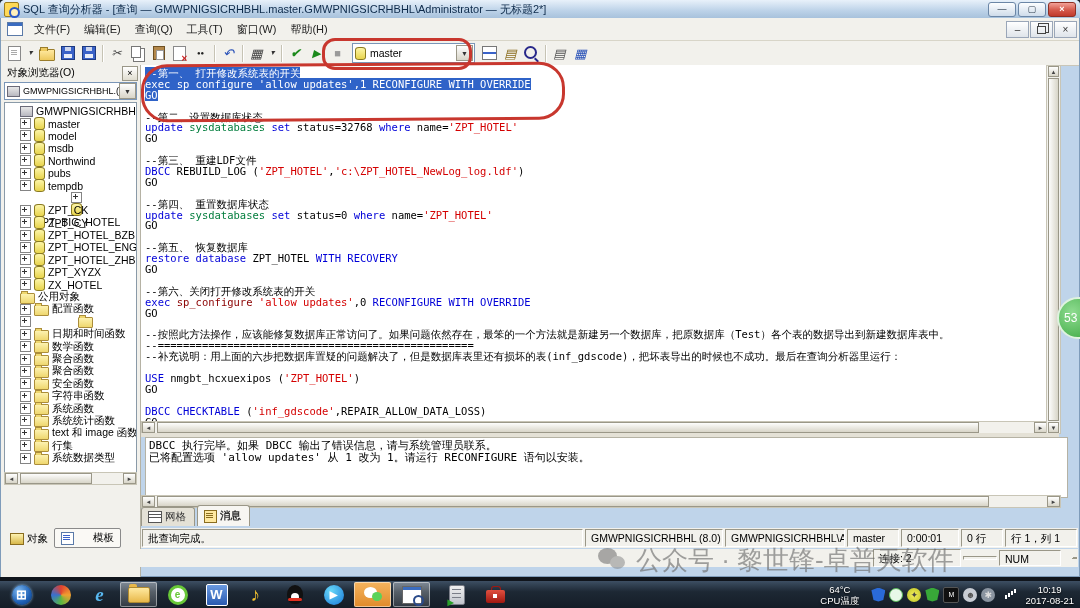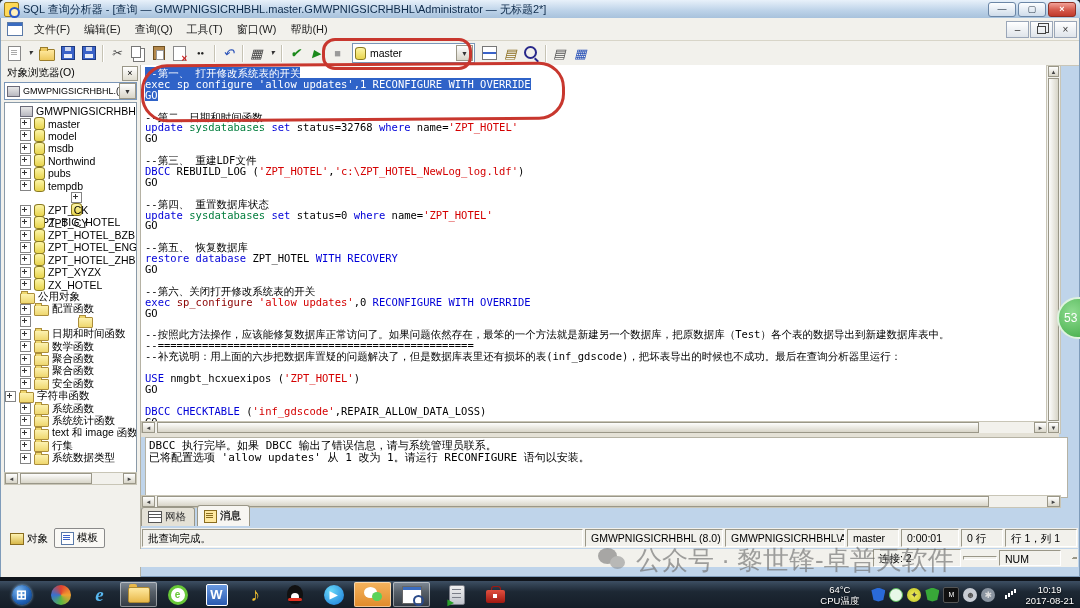--- a/index.html
+++ b/index.html
@@ -90,21 +90,21 @@
   .i-srv{width:11px;height:9px;background:linear-gradient(#e8e8e8,#b8b8c0);border:1px solid #6a6a78;flex:none;margin-right:3px;}
   .i-db{width:9px;height:11px;background:linear-gradient(#fdf6a8,#e8d44d);border:1px solid #8a7a1f;border-radius:4px/3px;flex:none;margin-right:3px;}
   .i-fold{width:13px;height:9px;background:linear-gradient(#fdf2b0,#efd76e);border:1px solid #ab8d3a;border-radius:1px;flex:none;margin:2px 3px 0 0;position:relative;}
   .i-fold::before{content:"";position:absolute;left:0;top:-3px;width:5px;height:2px;background:#efd76e;border:1px solid #ab8d3a;border-bottom:none;}
   .hscroll{height:11px;background:#f2f1ec;border:1px solid #c8c5b6;display:flex;align-items:center;}
   .sb-arr{width:11px;height:9px;background:linear-gradient(#fff,#d8d5c8);border:1px solid #9a9788;font-size:6px;display:flex;align-items:center;justify-content:center;color:#444;flex:none;}
   .thumb{height:9px;background:linear-gradient(#fdfdfc,#d8d5c8);border:1px solid #9a9788;}
   #sb-hscroll{position:absolute;left:3px;right:3px;top:407px;}
   #sb-tabs{position:absolute;left:3px;top:463px;display:flex;align-items:flex-end;}
   .sb-tab{display:flex;align-items:center;padding:2px 6px;font-size:10.5px;background:#f2f1ec;font-family:Liberation Mono, monospace;}
-  .sb-tab.boxed{border:1px solid #8a8a8a;border-radius:2px;background:#faf9f5;}
+  .sb-tab.boxed{border:1px solid #8a8a8a;border-radius:2px;background:#faf9f5;gap:16px;}
   .tab-ico-obj{width:12px;height:10px;background:linear-gradient(#fdf2b0,#d8b84a);border:1px solid #8a6d1f;margin-right:3px;}
   .tab-ico-tpl{width:11px;height:11px;background:#fff;border:1px solid #5a7aa8;margin-right:3px;position:relative;}
   .tab-ico-tpl::before{content:"";position:absolute;left:1px;top:2px;width:7px;height:1px;background:#3a62c8;box-shadow:0 2px 0 #3a62c8,0 4px 0 #3a62c8;}
   
   #editor{position:absolute;left:141px;top:65px;width:905px;height:356px;background:#fff;overflow:hidden;
       font-family:"DejaVu Sans Mono",monospace;font-size:10.5px;line-height:10.9px;padding:3px 0 0 4px;}
   .cl{white-space:pre;height:10.9px;}
   .cl .c{color:#00800,color:#007d00;}
   .cl .k{color:#0000d8;}
   .cl .s{color:#d40000;}
@@ -416,21 +416,21 @@
           <div class="trow" style="padding-left: 15px;">
             <span class="expbox"></span>
             <span class="i-fold"></span>
             <span>聚合函数</span>
           </div>
           <div class="trow" style="padding-left: 15px;">
             <span class="expbox"></span>
             <span class="i-fold"></span>
             <span>安全函数</span>
           </div>
-          <div class="trow" style="">
+          <div class="trow" style="padding-left: 15px;">
             <span class="expbox"></span>
             <span class="i-fold"></span>
             <span>字符串函数</span>
           </div>
           <div class="trow" style="padding-left: 15px;">
             <span class="expbox"></span>
             <span class="i-fold"></span>
             <span>系统函数</span>
           </div>
           <div class="trow" style="padding-left: 15px;">
@@ -469,21 +469,21 @@
             <span>模板</span>
           </div>
         </div>
     </div>
 
     <div id="editor">
         <div class="cl sel"><span class="lw"><span class="c">--第一、 打开修改系统表的开关</span></span></div>
         <div class="cl sel"><span class="lw"><span class="k">exec</span><span class="p"> </span><span class="m">sp_configure</span><span class="p"> </span><span class="s">'allow updates'</span><span class="p">,1 </span><span class="k">RECONFIGURE WITH OVERRIDE</span></span></div>
         <div class="cl sel"><span class="lw"><span class="p">GO</span></span></div>
         <div class="cl"><span class="lw">&nbsp;</span></div>
-        <div class="cl"><span class="lw"><span class="c">--第二、日期和时间函数</span></span></div>
+        <div class="cl"><span class="lw"><span class="c">--第二、设置数据库状态</span></span></div>
         <div class="cl"><span class="lw"><span class="k">update</span><span class="p"> </span><span class="y">sysdatabases</span><span class="p"> </span><span class="k">set</span><span class="p"> status=32768 </span><span class="k">where</span><span class="p"> name=</span><span class="s">'ZPT_HOTEL'</span></span></div>
         <div class="cl"><span class="lw"><span class="p">GO</span></span></div>
         <div class="cl"><span class="lw">&nbsp;</span></div>
         <div class="cl"><span class="lw"><span class="c">--第三、 重建LDF文件</span></span></div>
         <div class="cl"><span class="lw"><span class="k">DBCC</span><span class="p"> REBUILD_LOG (</span><span class="s">'ZPT_HOTEL'</span><span class="p">,</span><span class="s">'c:\ZPT_HOTEL_NewLog_log.ldf'</span><span class="p">)</span></span></div>
         <div class="cl"><span class="lw"><span class="p">GO</span></span></div>
         <div class="cl"><span class="lw">&nbsp;</span></div>
         <div class="cl"><span class="lw"><span class="c">--第四、 重置数据库状态</span></span></div>
         <div class="cl"><span class="lw"><span class="k">update</span><span class="p"> </span><span class="y">sysdatabases</span><span class="p"> </span><span class="k">set</span><span class="p"> status=0 </span><span class="k">where</span><span class="p"> name=</span><span class="s">'ZPT_HOTEL'</span></span></div>
         <div class="cl"><span class="lw"><span class="p">GO</span></span></div>

